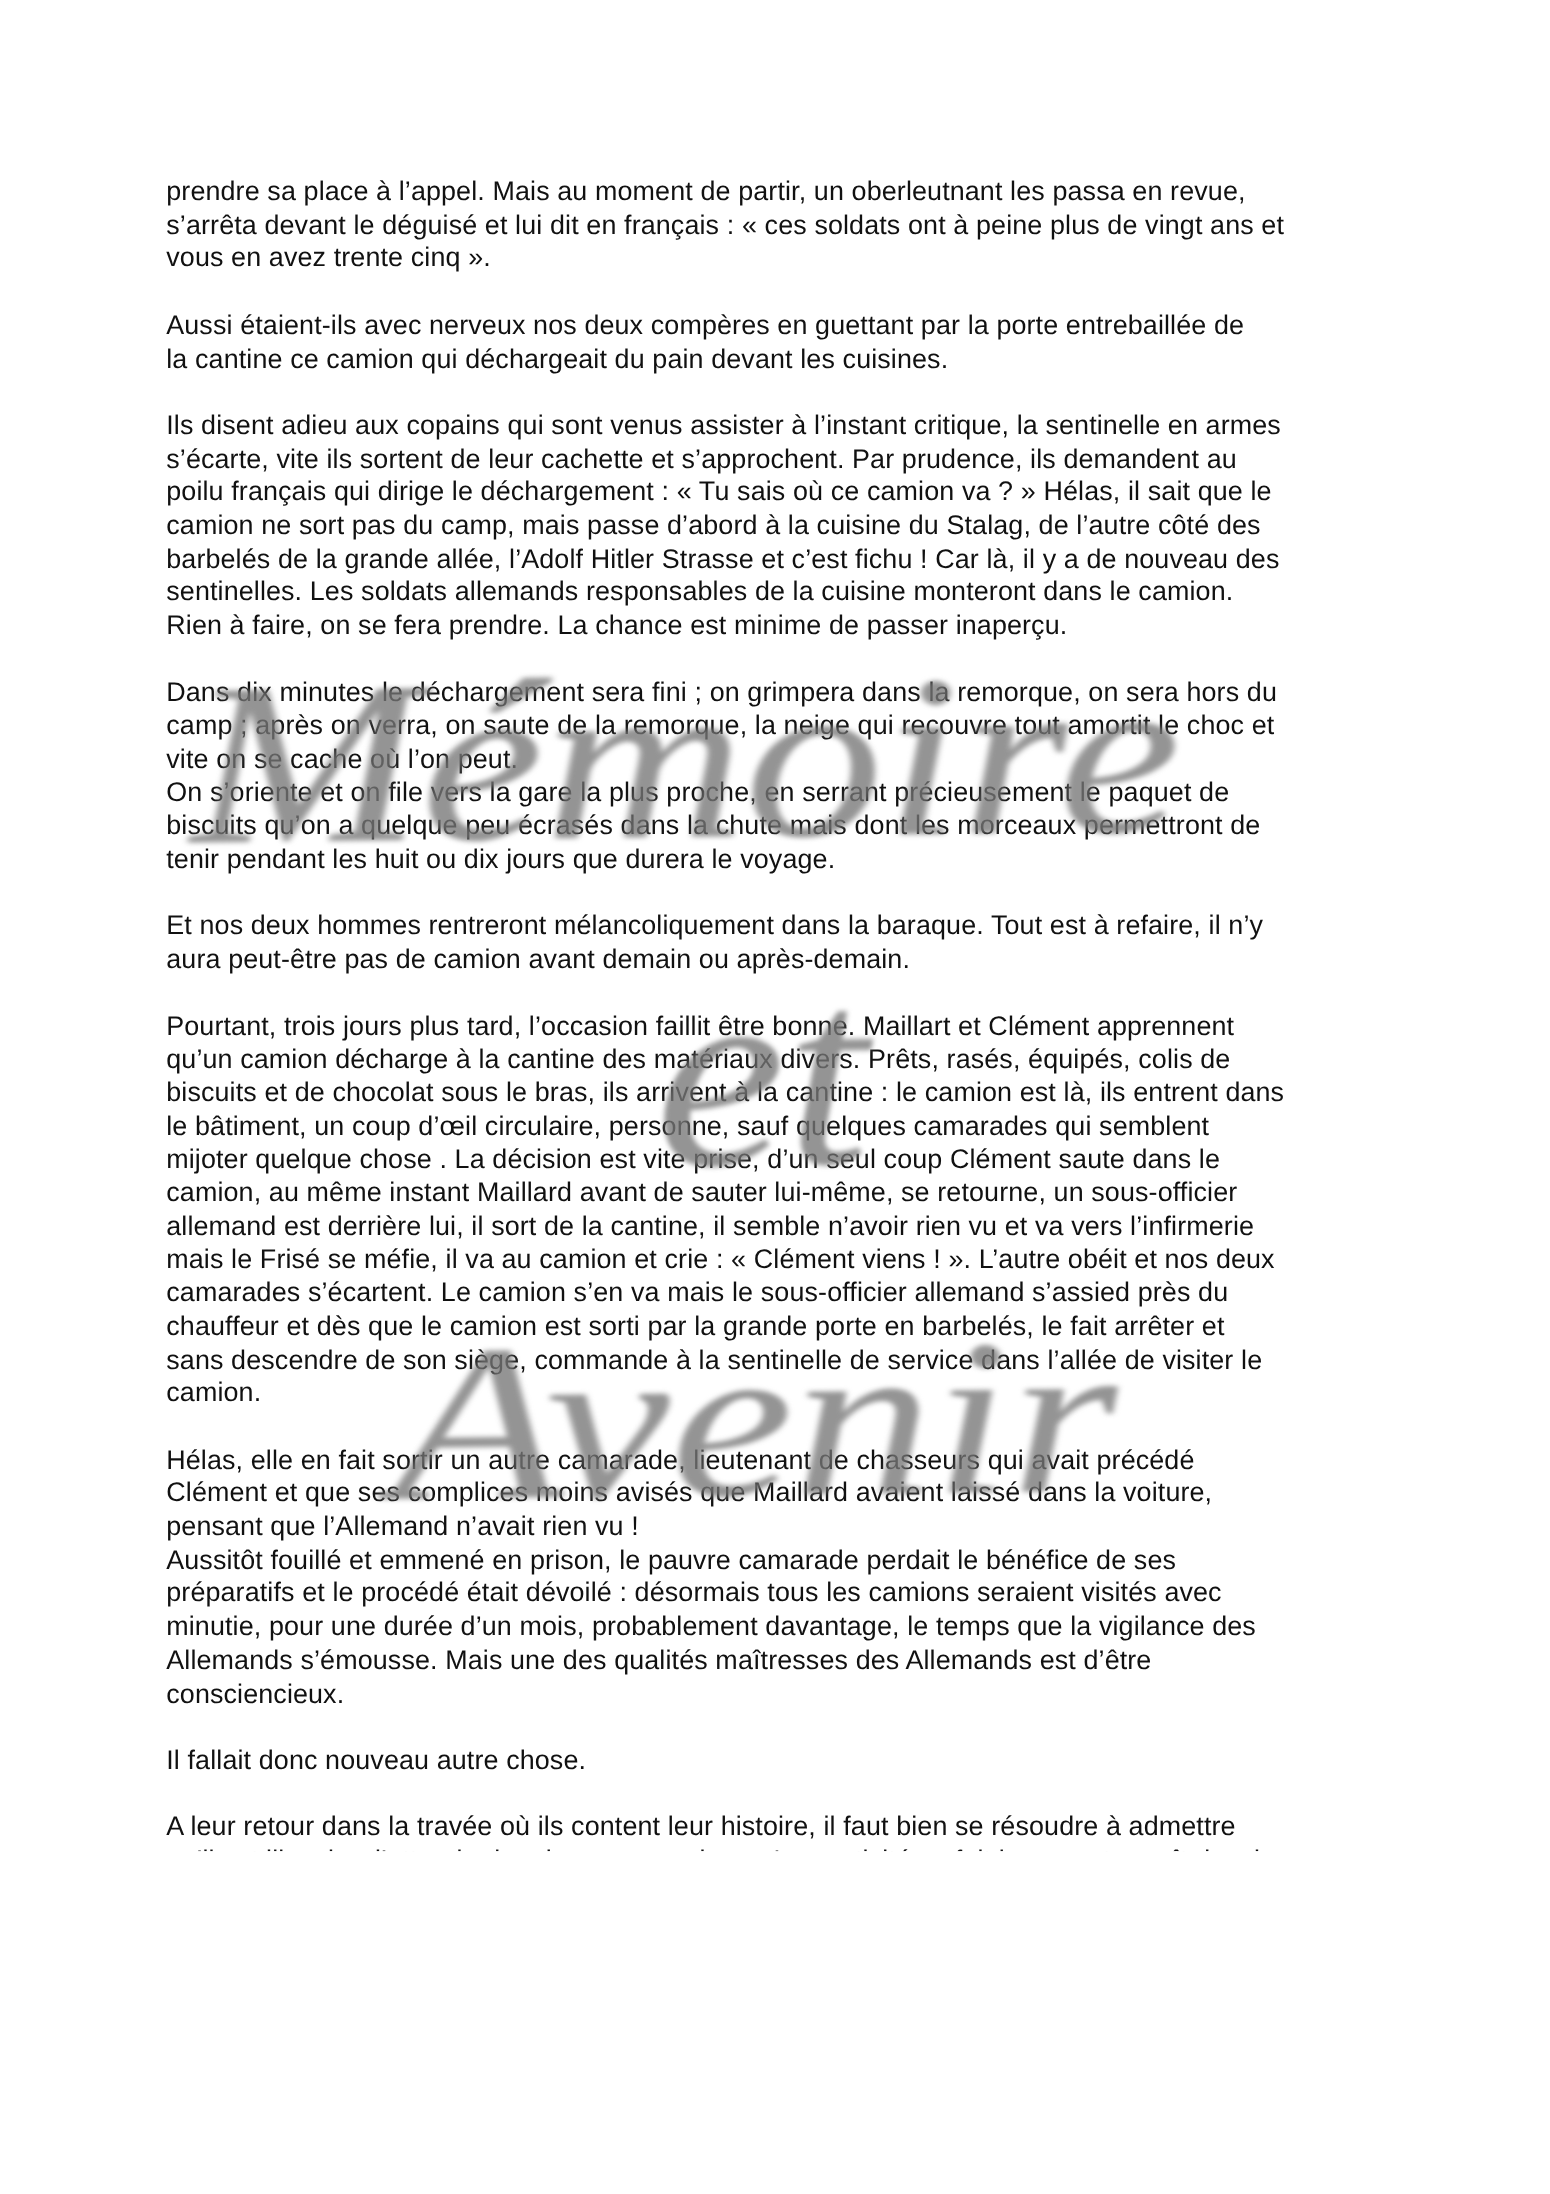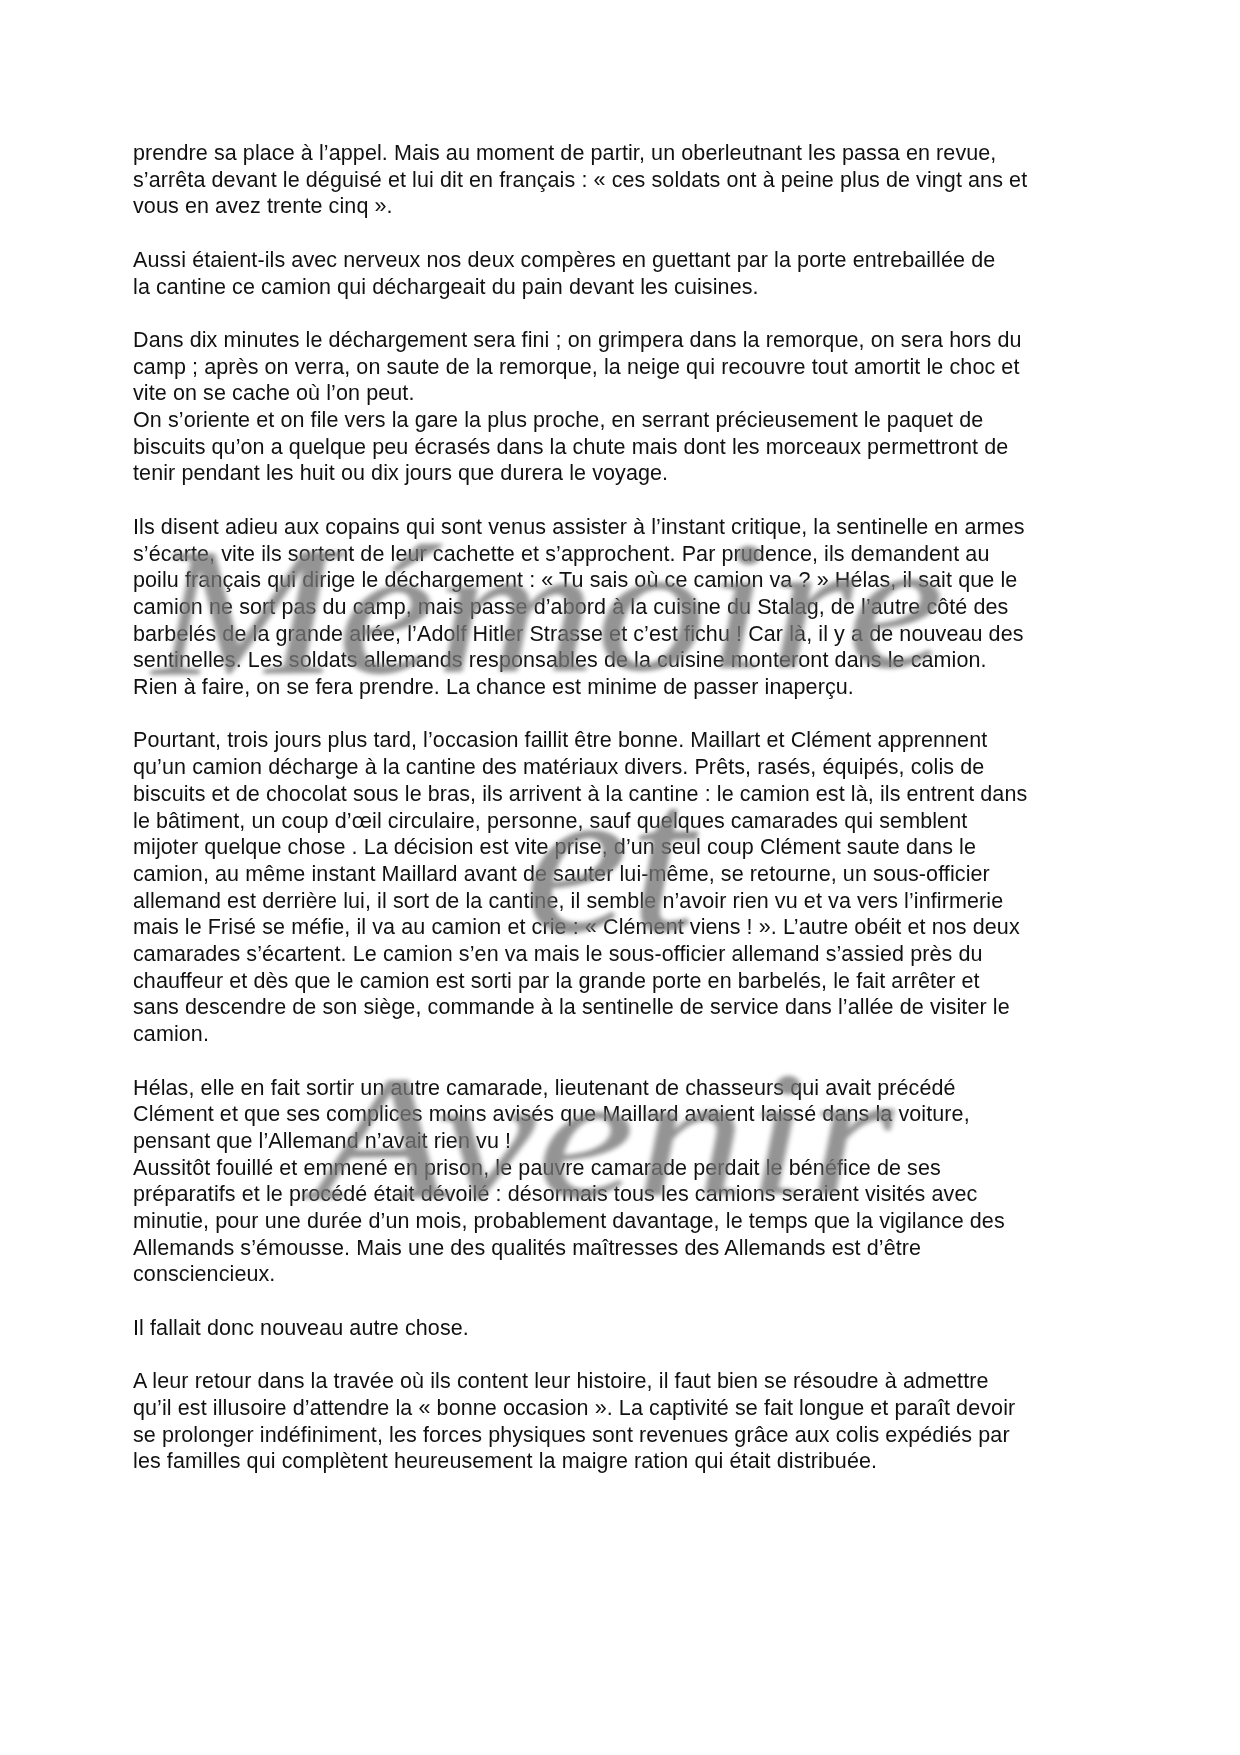--- a/index.html
+++ b/index.html
@@ -59,33 +59,35 @@
 </head>
 <body>
 
 <div class="page">
   <div class="content" id="document-body" style="color: rgb(17, 17, 17);">
       <div class="para">prendre sa place à l’appel. Mais au moment de partir, un oberleutnant les passa en revue,
 s’arrêta devant le déguisé et lui dit en français : « ces soldats ont à peine plus de vingt ans et
 vous en avez trente cinq ».</div>
       <div class="para">Aussi étaient-ils avec nerveux nos deux compères en guettant par la porte entrebaillée de
 la cantine ce camion qui déchargeait du pain devant les cuisines.</div>
-      <div class="para">Dans dix minutes le déchargement sera fini ; on grimpera dans la remorque, on sera hors du
-camp ; après on verra, on saute de la remorque, la neige qui recouvre tout amortit le choc et
-vite on se cache où l’on peut.
-On s’oriente et on file vers la gare la plus proche, en serrant précieusement le paquet de
-biscuits qu’on a quelque peu écrasés dans la chute mais dont les morceaux permettront de
-tenir pendant les huit ou dix jours que durera le voyage.</div>
       <div class="para">Ils disent adieu aux copains qui sont venus assister à l’instant critique, la sentinelle en armes
 s’écarte, vite ils sortent de leur cachette et s’approchent. Par prudence, ils demandent au
 poilu français qui dirige le déchargement : « Tu sais où ce camion va ? » Hélas, il sait que le
 camion ne sort pas du camp, mais passe d’abord à la cuisine du Stalag, de l’autre côté des
 barbelés de la grande allée, l’Adolf Hitler Strasse et c’est fichu ! Car là, il y a de nouveau des
 sentinelles. Les soldats allemands responsables de la cuisine monteront dans le camion.
 Rien à faire, on se fera prendre. La chance est minime de passer inaperçu.</div>
+      <div class="para">Dans dix minutes le déchargement sera fini ; on grimpera dans la remorque, on sera hors du
+camp ; après on verra, on saute de la remorque, la neige qui recouvre tout amortit le choc et
+vite on se cache où l’on peut.
+On s’oriente et on file vers la gare la plus proche, en serrant précieusement le paquet de
+biscuits qu’on a quelque peu écrasés dans la chute mais dont les morceaux permettront de
+tenir pendant les huit ou dix jours que durera le voyage.</div>
+      <div class="para">Et nos deux hommes rentreront mélancoliquement dans la baraque. Tout est à refaire, il n’y
+aura peut-être pas de camion avant demain ou après-demain.</div>
       <div class="para">Pourtant, trois jours plus tard, l’occasion faillit être bonne. Maillart et Clément apprennent
 qu’un camion décharge à la cantine des matériaux divers. Prêts, rasés, équipés, colis de
 biscuits et de chocolat sous le bras, ils arrivent à la cantine : le camion est là, ils entrent dans
 le bâtiment, un coup d’œil circulaire, personne, sauf quelques camarades qui semblent
 mijoter quelque chose . La décision est vite prise, d’un seul coup Clément saute dans le
 camion, au même instant Maillard avant de sauter lui-même, se retourne, un sous-officier
 allemand est derrière lui, il sort de la cantine, il semble n’avoir rien vu et va vers l’infirmerie
 mais le Frisé se méfie, il va au camion et crie : « Clément viens ! ». L’autre obéit et nos deux
 camarades s’écartent. Le camion s’en va mais le sous-officier allemand s’assied près du
 chauffeur et dès que le camion est sorti par la grande porte en barbelés, le fait arrêter et

